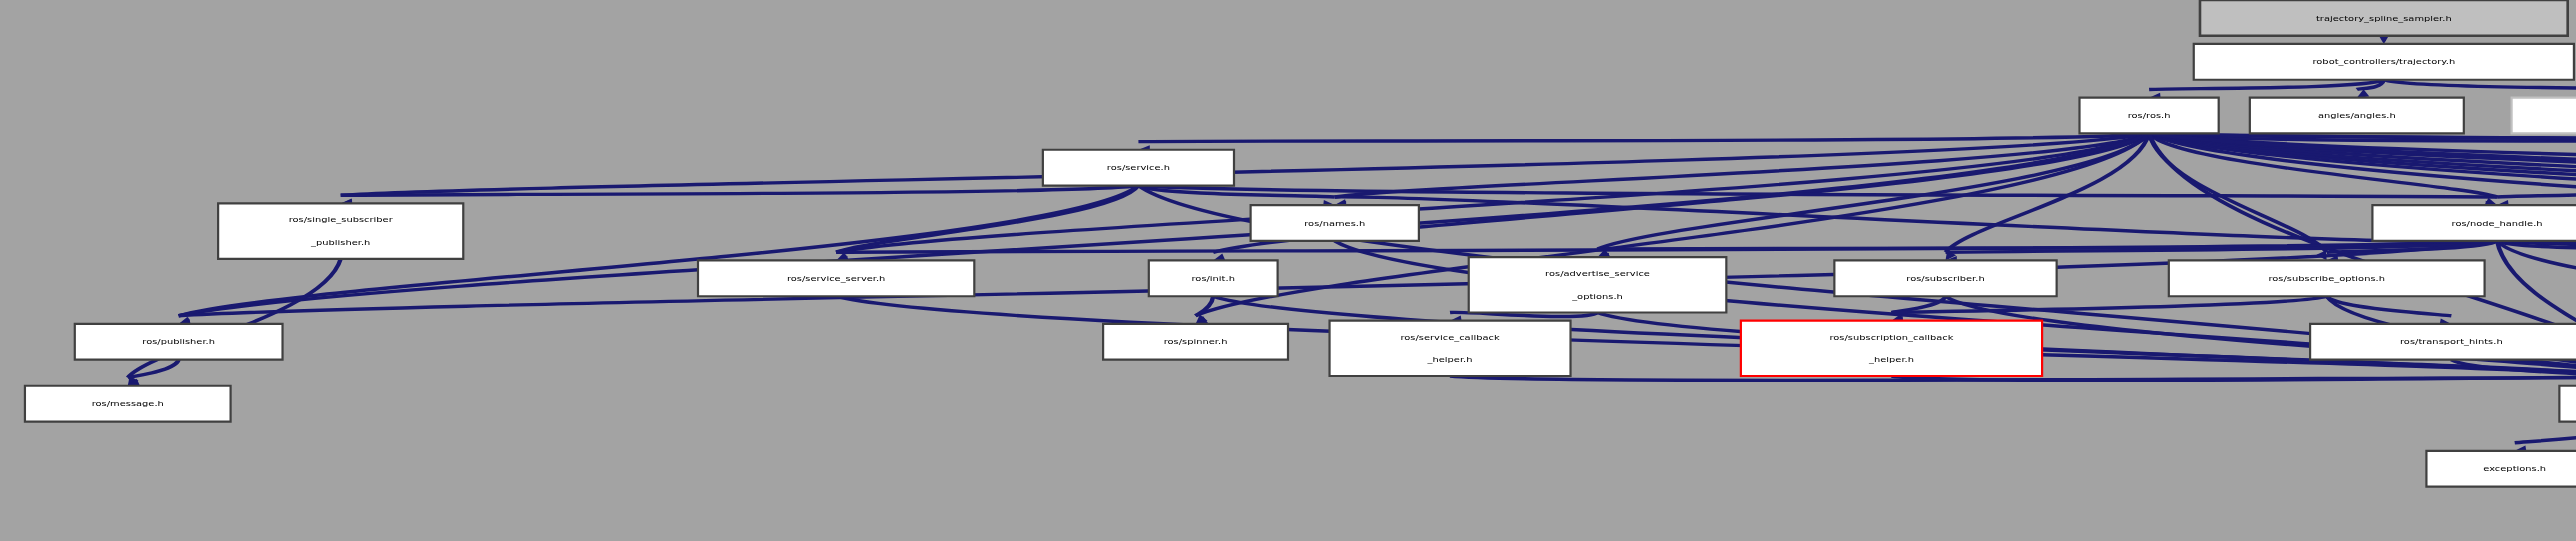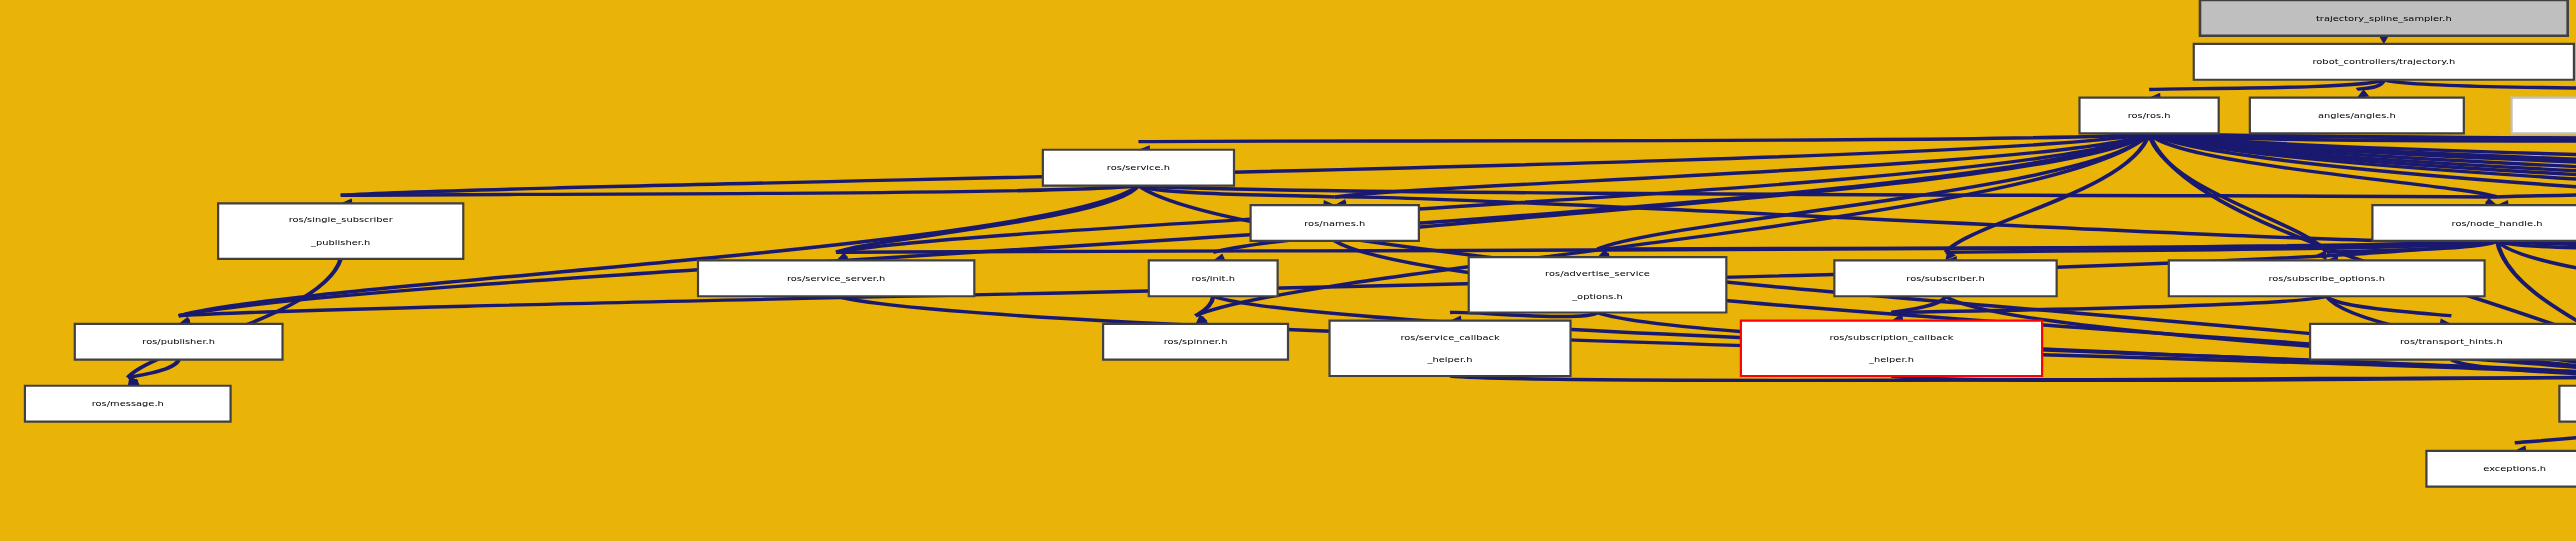--- a/index.html
+++ b/index.html
@@ -1,17 +1,17 @@
 <!DOCTYPE html>
 <html style="font-size:11px"><head>
 <meta charset="utf-8">
 <style>
   html,body{margin:0;padding:0;background:#ffffff;}
   body{font-family:"DejaVu Sans","Liberation Sans",sans-serif;}
-  #graph-wrap{position:relative;width:2576px;height:542px;background:#eab308;overflow:hidden;text-align:center;}
+  #graph-wrap{position:relative;width:2576px;height:542px;background:#a3a3a3;overflow:hidden;text-align:center;}
   svg#graph{position:absolute;left:0;top:0;width:2576px;height:542px;}
   .nodebox{fill:#ffffff;stroke:#404040;stroke-width:2.2;}
   .nodebox.root{fill:#bfbfbf;stroke:#404040;stroke-width:2.6;}
   .nodebox.red{stroke:#ff0000;stroke-width:2.2;}
   .nodebox.gray{stroke:#c0c0c0;stroke-width:2.2;}
   .nodelabel{font-family:"DejaVu Sans","Liberation Sans",sans-serif;fill:#000000;font-size:15px;text-anchor:middle;dominant-baseline:middle;}
   .edge{fill:none;stroke:#191970;stroke-width:2.1;}
   .arrowfill{fill:#191970;stroke:none;}
 </style>
 </head>

